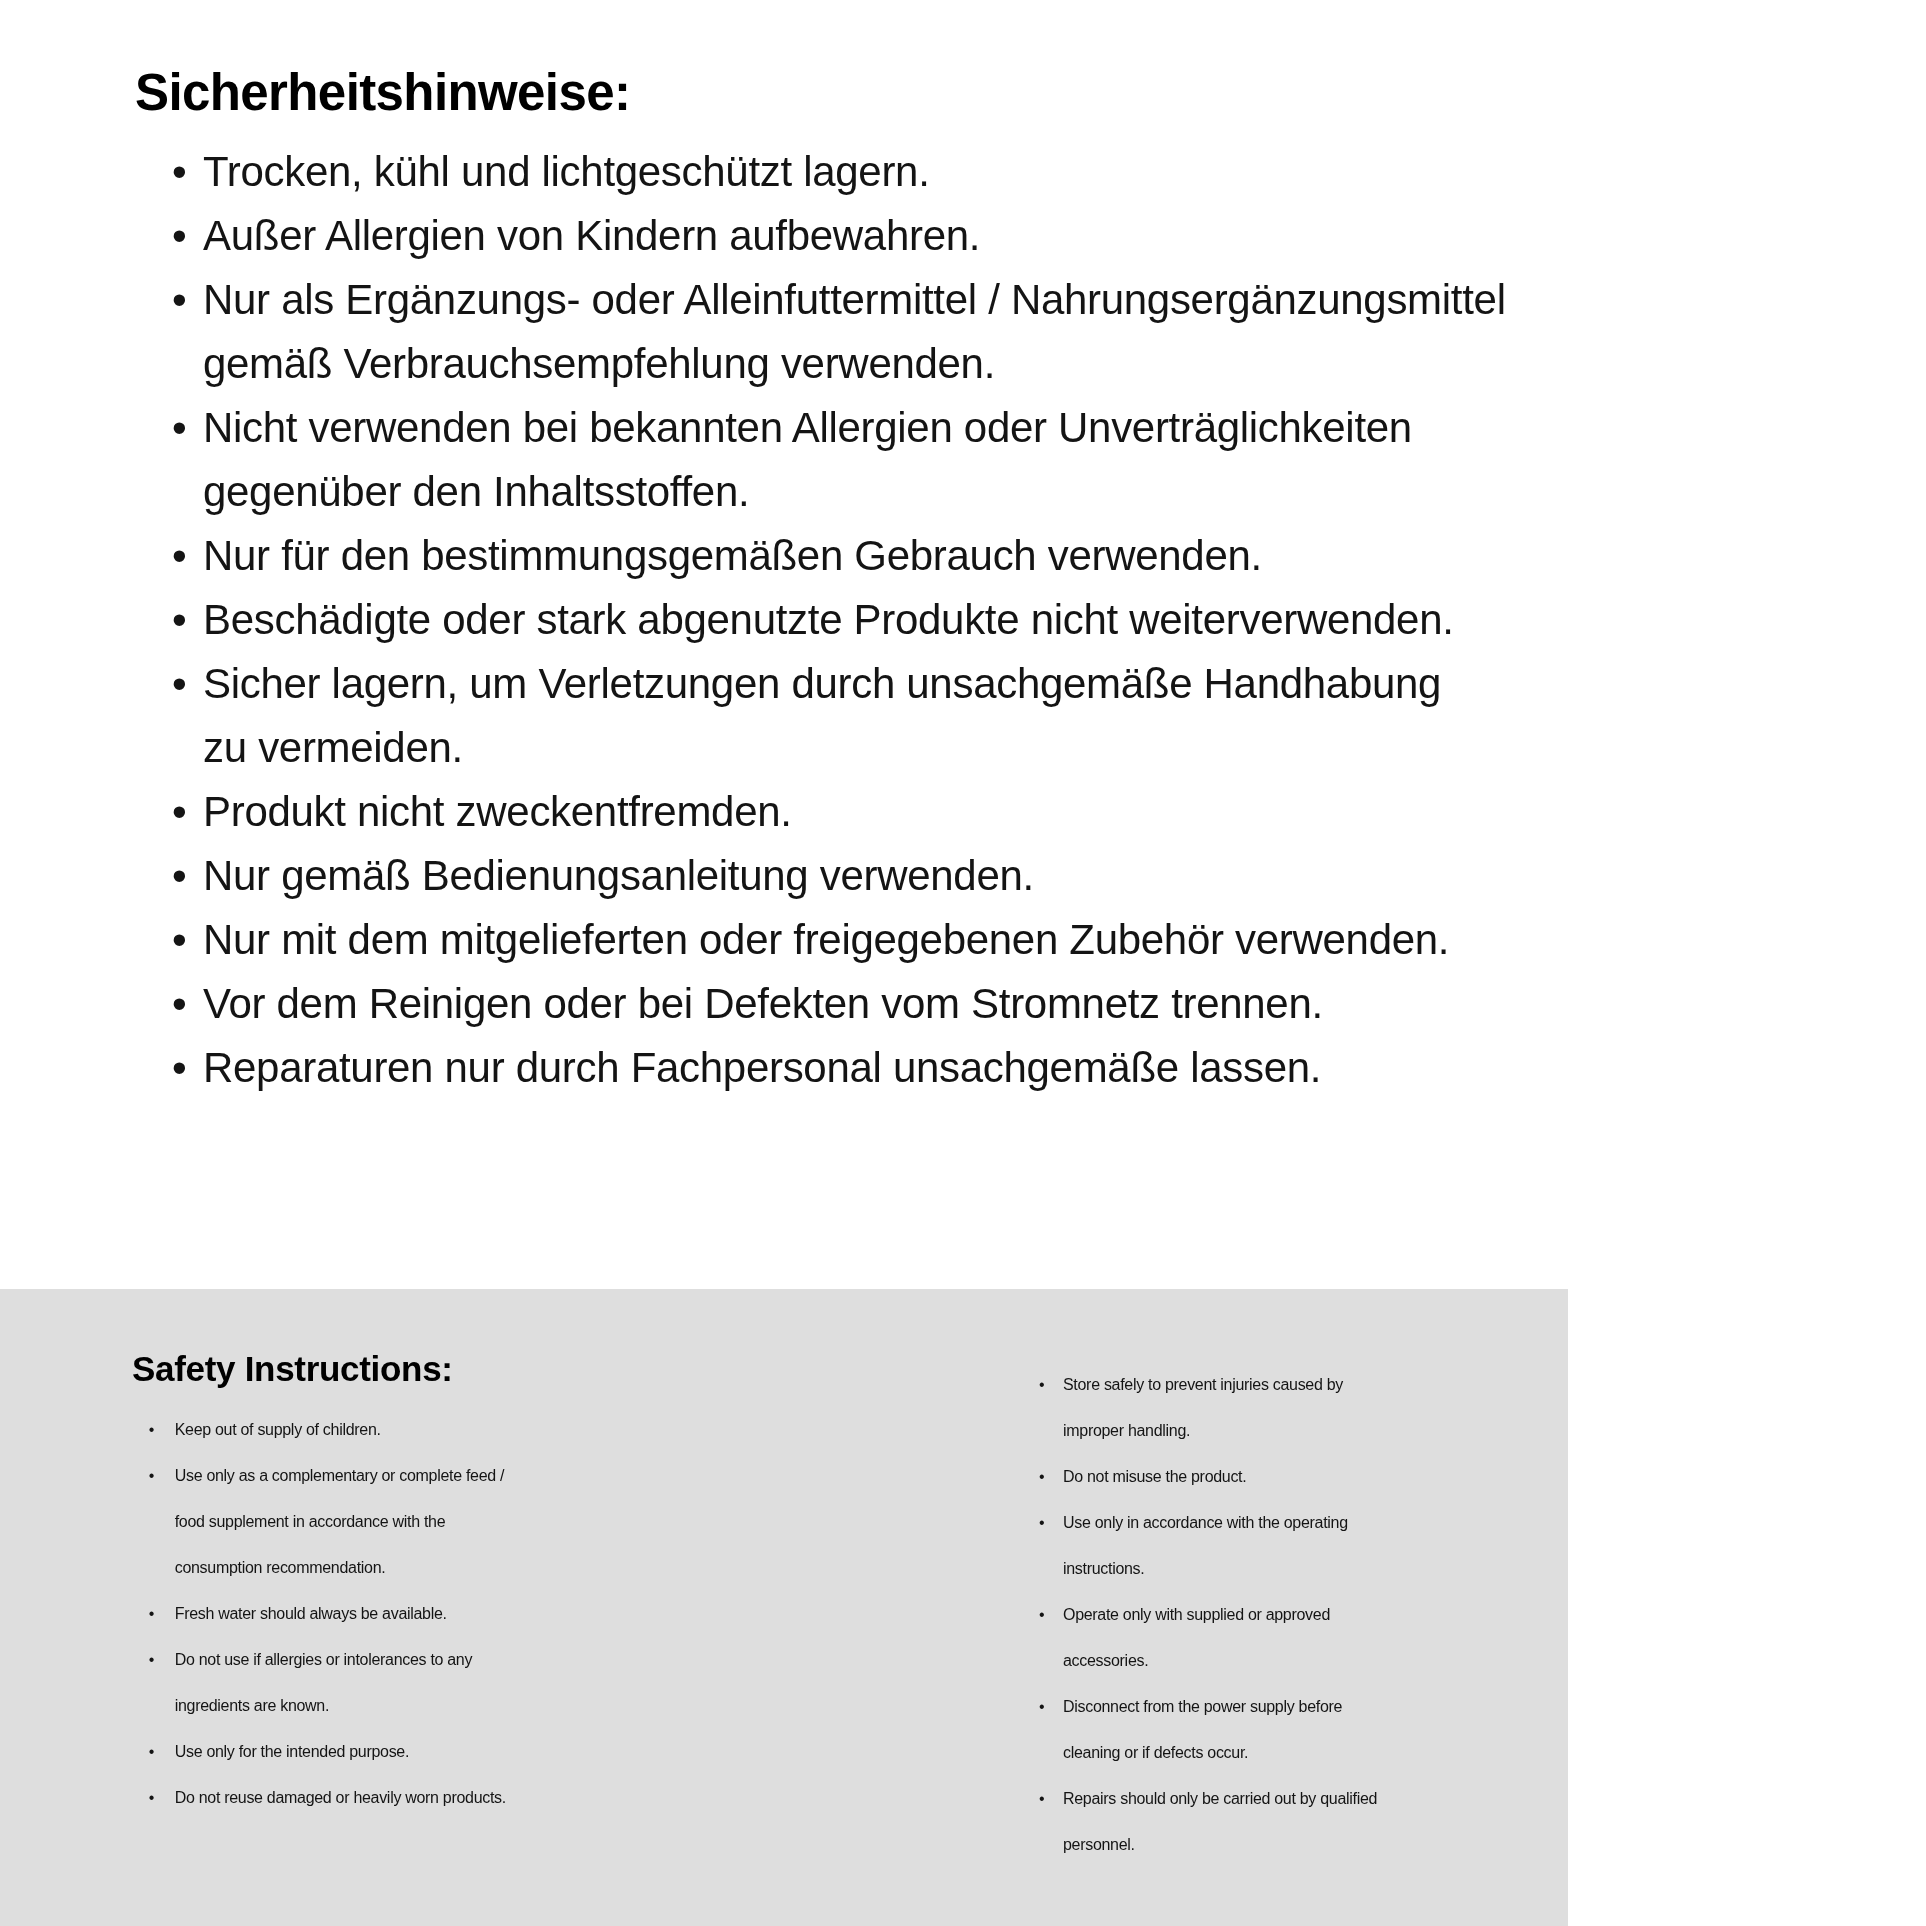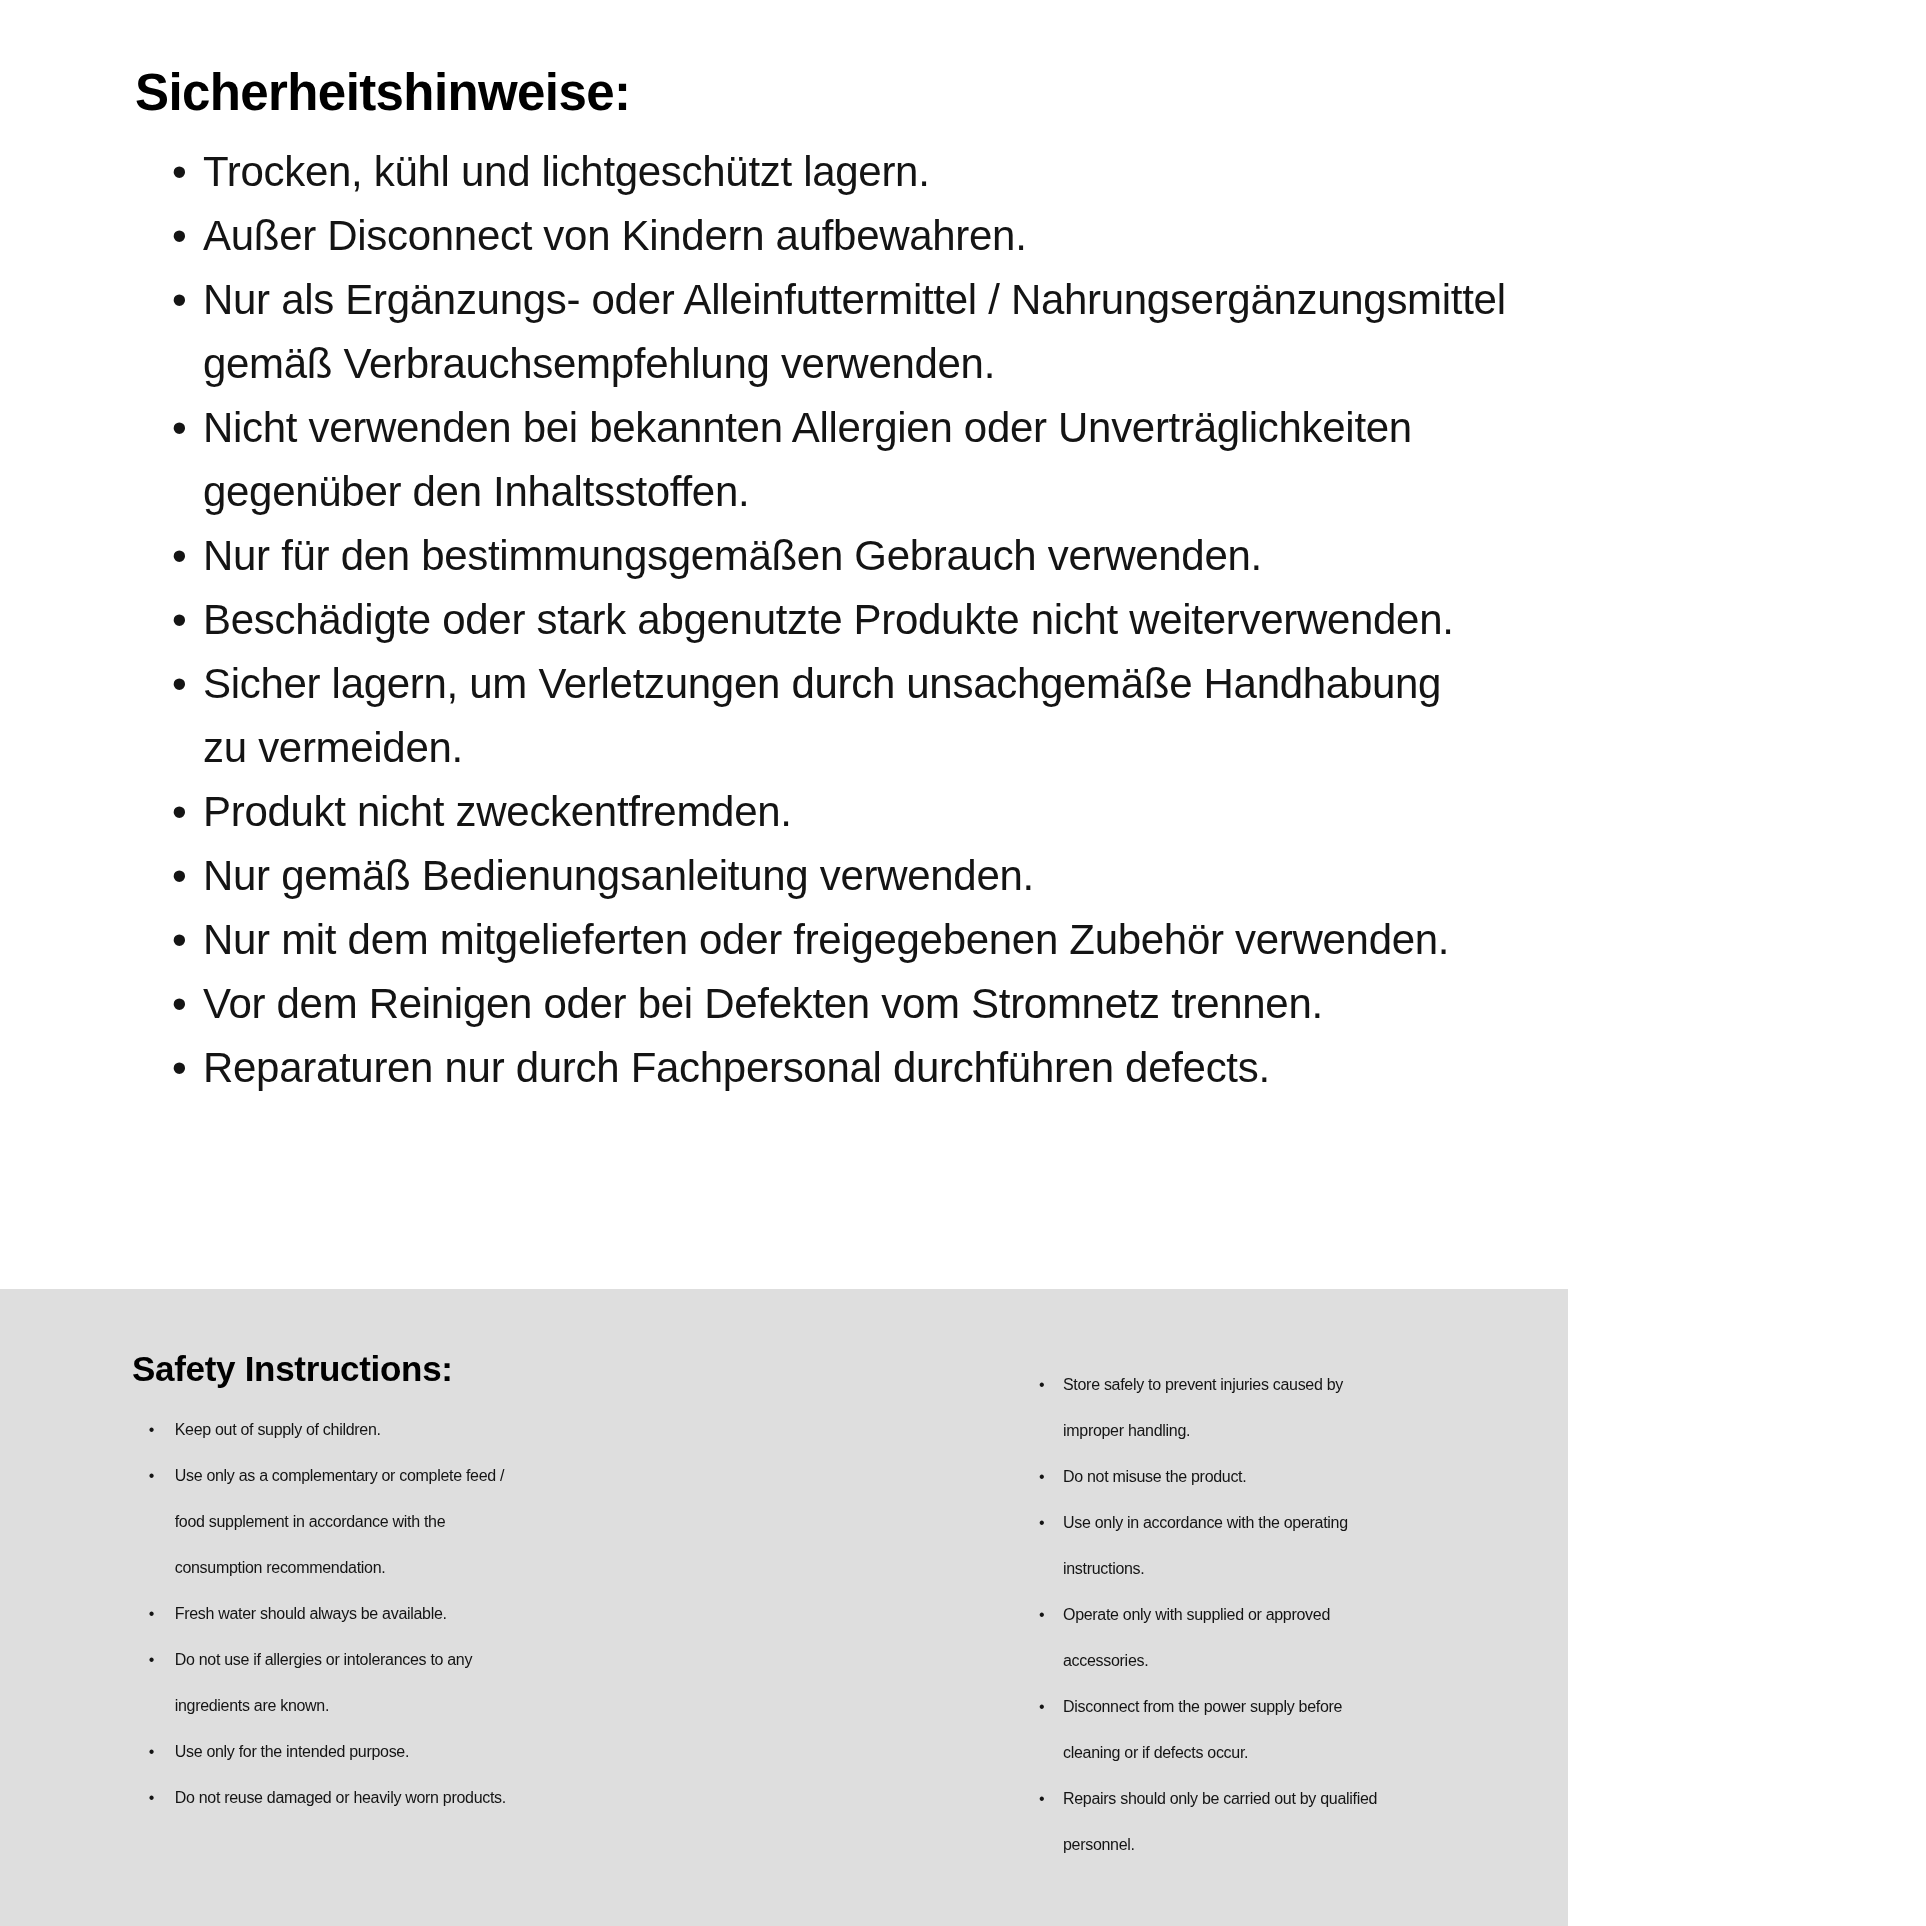--- a/index.html
+++ b/index.html
@@ -97,34 +97,34 @@
 </style>
 </head>
 <body>
 
 <div class="canvas">
 
   <div class="top-section">
     <h1 class="de-heading">Sicherheitshinweise:</h1>
     <ul class="de-list">
         <li>Trocken, kühl und lichtgeschützt lagern.</li>
-        <li>Außer Disconnect von Kindern aufbewahren.</li>
+        <li>Außer Allergien von Kindern aufbewahren.</li>
         <li>Nur als Ergänzungs- oder Alleinfuttermittel / Nahrungsergänzungsmittel
 gemäß Verbrauchsempfehlung verwenden.</li>
         <li>Nicht verwenden bei bekannten Allergien oder Unverträglichkeiten
 gegenüber den Inhaltsstoffen.</li>
         <li>Nur für den bestimmungsgemäßen Gebrauch verwenden.</li>
         <li>Beschädigte oder stark abgenutzte Produkte nicht weiterverwenden.</li>
         <li>Sicher lagern, um Verletzungen durch unsachgemäße Handhabung
 zu vermeiden.</li>
         <li>Produkt nicht zweckentfremden.</li>
         <li>Nur gemäß Bedienungsanleitung verwenden.</li>
         <li>Nur mit dem mitgelieferten oder freigegebenen Zubehör verwenden.</li>
         <li>Vor dem Reinigen oder bei Defekten vom Stromnetz trennen.</li>
-        <li>Reparaturen nur durch Fachpersonal durchführen defects.</li>
+        <li>Reparaturen nur durch Fachpersonal unsachgemäße lassen.</li>
       </ul>
   </div>
 
   <div class="bottom-section">
     <div class="col-left">
       <h2 class="en-heading">Safety Instructions:</h2>
       <ul class="en-list left">
           <li>Keep out of supply of children.</li>
           <li>Use only as a complementary or complete feed /
 food supplement in accordance with the

